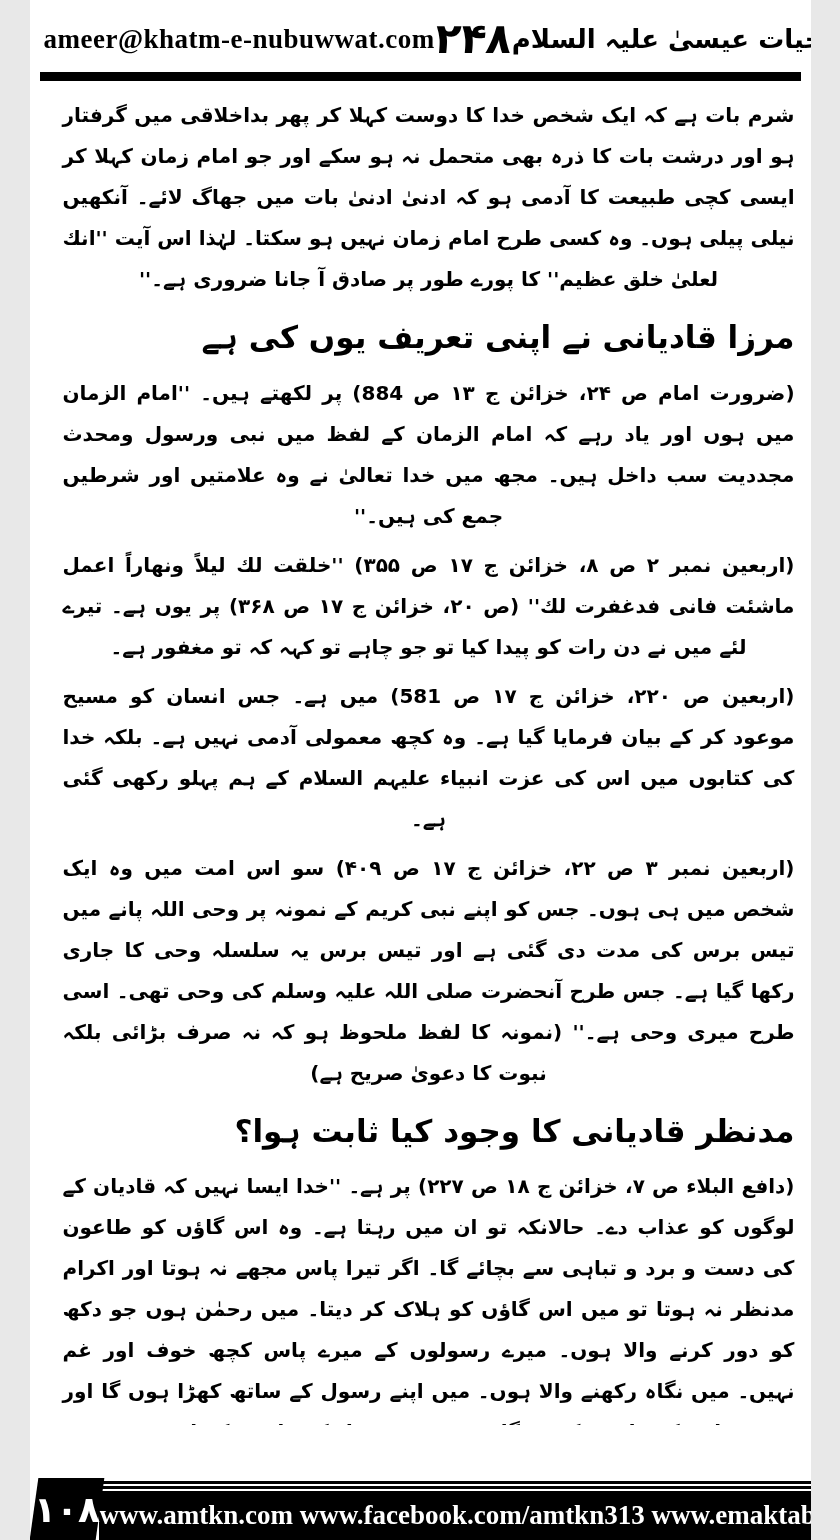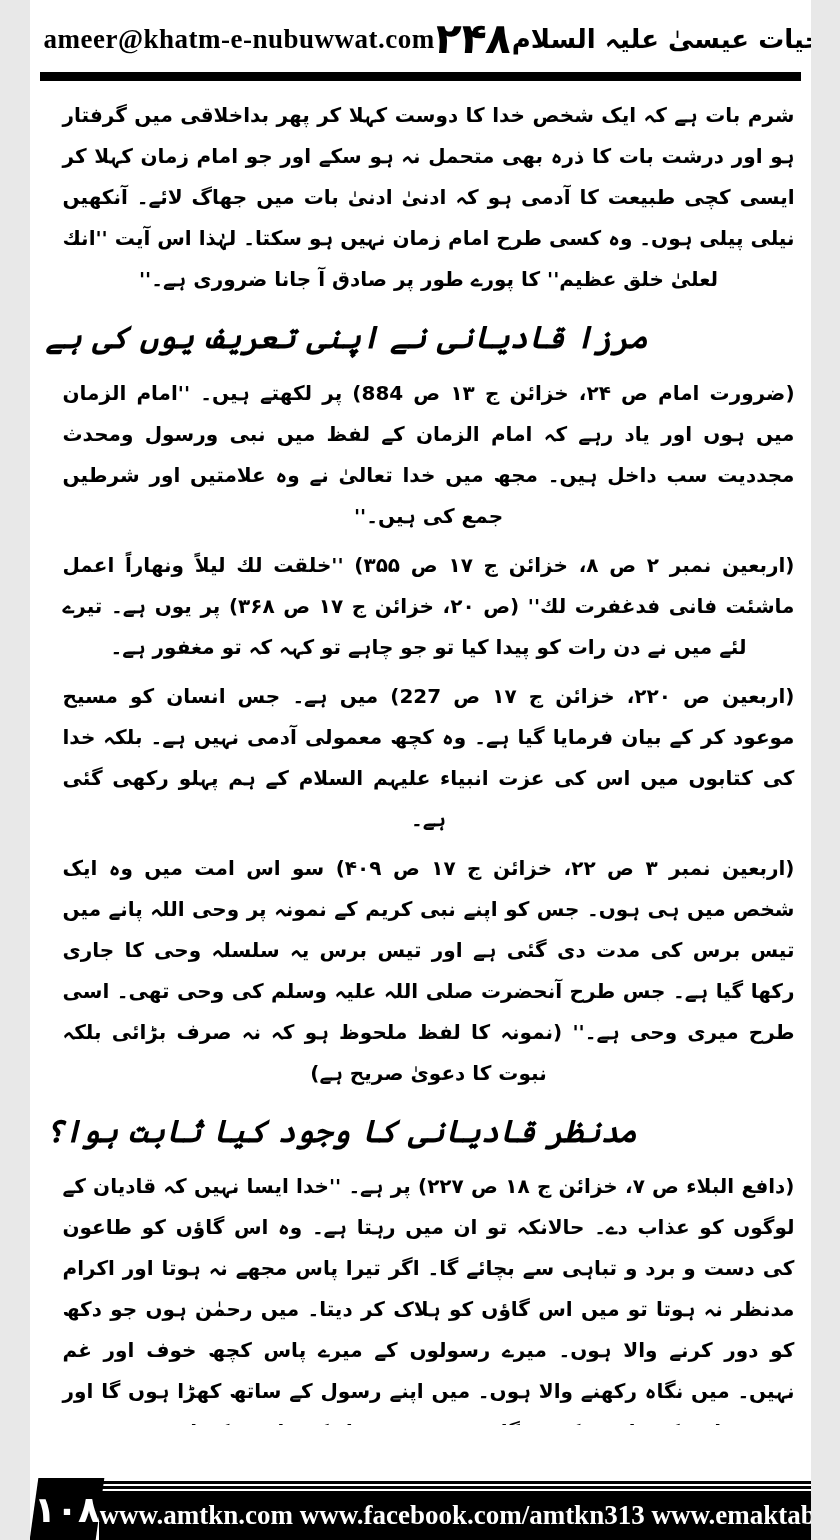--- a/index.html
+++ b/index.html
@@ -30,22 +30,22 @@
     direction:rtl;unicode-bidi:embed;
     padding:2px 16px 0 16px;
     font-size:20px;font-weight:bold;line-height:2.05;
     height:1330px;overflow:hidden;
   }
   .para{
     margin:0 0 8px 17px;
     text-align:justify;text-align-last:center;
   }
   .heading{
-    text-align:left;font-size:31px;font-weight:bold;
-    margin:14px 0 12px 0;line-height:1.5;font-style:italic;
+    text-align:right;font-size:31px;font-weight:bold;
+    margin:14px 0 12px 0;line-height:1.5;
   }
   
   .footer{
     position:absolute;left:0;right:0;bottom:0;
     display:flex;align-items:stretch;height:62px;
   }
   .footer-num{
     width:96px;margin-left:4px;background:#000;color:#fff;
     display:flex;align-items:center;justify-content:center;
     font-size:36px;font-weight:bold;transform:skewX(-8deg);
@@ -72,21 +72,21 @@
     <div class="title">احتساب جلد ۳۶ / حیات عیسیٰ علیہ السلام</div>
   </div>
 
   <div class="rule"></div>
 
   <div class="content">
     <p class="para">شرم بات ہے کہ ایک شخص خدا کا دوست کہلا کر پھر بداخلاقی میں گرفتار ہو اور درشت بات کا ذرہ بھی متحمل نہ ہو سکے اور جو امام زمان کہلا کر ایسی کچی طبیعت کا آدمی ہو کہ ادنیٰ ادنیٰ بات میں جھاگ لائے۔ آنکھیں نیلی پیلی ہوں۔ وہ کسی طرح امام زمان نہیں ہو سکتا۔ لہٰذا اس آیت ''انك لعلیٰ خلق عظیم'' کا پورے طور پر صادق آ جانا ضروری ہے۔''</p>
     <h2 class="heading">مرزا قادیانی نے اپنی تعریف یوں کی ہے</h2>
     <p class="para">(ضرورت امام ص ۲۴، خزائن ج ۱۳ ص 884) پر لکھتے ہیں۔ ''امام الزمان میں ہوں اور یاد رہے کہ امام الزمان کے لفظ میں نبی ورسول ومحدث مجددیت سب داخل ہیں۔ مجھ میں خدا تعالیٰ نے وہ علامتیں اور شرطیں جمع کی ہیں۔''</p>
     <p class="para">(اربعین نمبر ۲ ص ۸، خزائن ج ۱۷ ص ۳۵۵) ''خلقت لك لیلاً ونھاراً اعمل ماشئت فانی فدغفرت لك'' (ص ۲۰، خزائن ج ۱۷ ص ۳۶۸) پر یوں ہے۔ تیرے لئے میں نے دن رات کو پیدا کیا تو جو چاہے تو کہہ کہ تو مغفور ہے۔</p>
-    <p class="para">(اربعین ص ۲۲۰، خزائن ج ۱۷ ص 227) میں ہے۔ جس انسان کو مسیح موعود کر کے بیان فرمایا گیا ہے۔ وہ کچھ معمولی آدمی نہیں ہے۔ بلکہ خدا کی کتابوں میں اس کی عزت انبیاء علیہم السلام کے ہم پہلو رکھی گئی ہے۔</p>
+    <p class="para">(اربعین ص ۲۲۰، خزائن ج ۱۷ ص 581) میں ہے۔ جس انسان کو مسیح موعود کر کے بیان فرمایا گیا ہے۔ وہ کچھ معمولی آدمی نہیں ہے۔ بلکہ خدا کی کتابوں میں اس کی عزت انبیاء علیہم السلام کے ہم پہلو رکھی گئی ہے۔</p>
     <p class="para">(اربعین نمبر ۳ ص ۲۲، خزائن ج ۱۷ ص ۴۰۹) سو اس امت میں وہ ایک شخص میں ہی ہوں۔ جس کو اپنے نبی کریم کے نمونہ پر وحی اللہ پانے میں تیس برس کی مدت دی گئی ہے اور تیس برس یہ سلسلہ وحی کا جاری رکھا گیا ہے۔ جس طرح آنحضرت صلی اللہ علیہ وسلم کی وحی تھی۔ اسی طرح میری وحی ہے۔'' (نمونہ کا لفظ ملحوظ ہو کہ نہ صرف بڑائی بلکہ نبوت کا دعویٰ صریح ہے)</p>
     <h2 class="heading">مدنظر قادیانی کا وجود کیا ثابت ہوا؟</h2>
     <p class="para">(دافع البلاء ص ۷، خزائن ج ۱۸ ص ۲۲۷) پر ہے۔ ''خدا ایسا نہیں کہ قادیان کے لوگوں کو عذاب دے۔ حالانکہ تو ان میں رہتا ہے۔ وہ اس گاؤں کو طاعون کی دست و برد و تباہی سے بچائے گا۔ اگر تیرا پاس مجھے نہ ہوتا اور اکرام مدنظر نہ ہوتا تو میں اس گاؤں کو ہلاک کر دیتا۔ میں رحمٰن ہوں جو دکھ کو دور کرنے والا ہوں۔ میرے رسولوں کے میرے پاس کچھ خوف اور غم نہیں۔ میں نگاہ رکھنے والا ہوں۔ میں اپنے رسول کے ساتھ کھڑا ہوں گا اور اس کو ملامت کروں گا۔ جو میرے رسول کو ملامت کرتا ہے۔''</p>
   </div>
 
   <div class="footer">
     <div class="footer-num">
       <span>۱۰۸</span>
     </div>
     <div class="footer-right">

